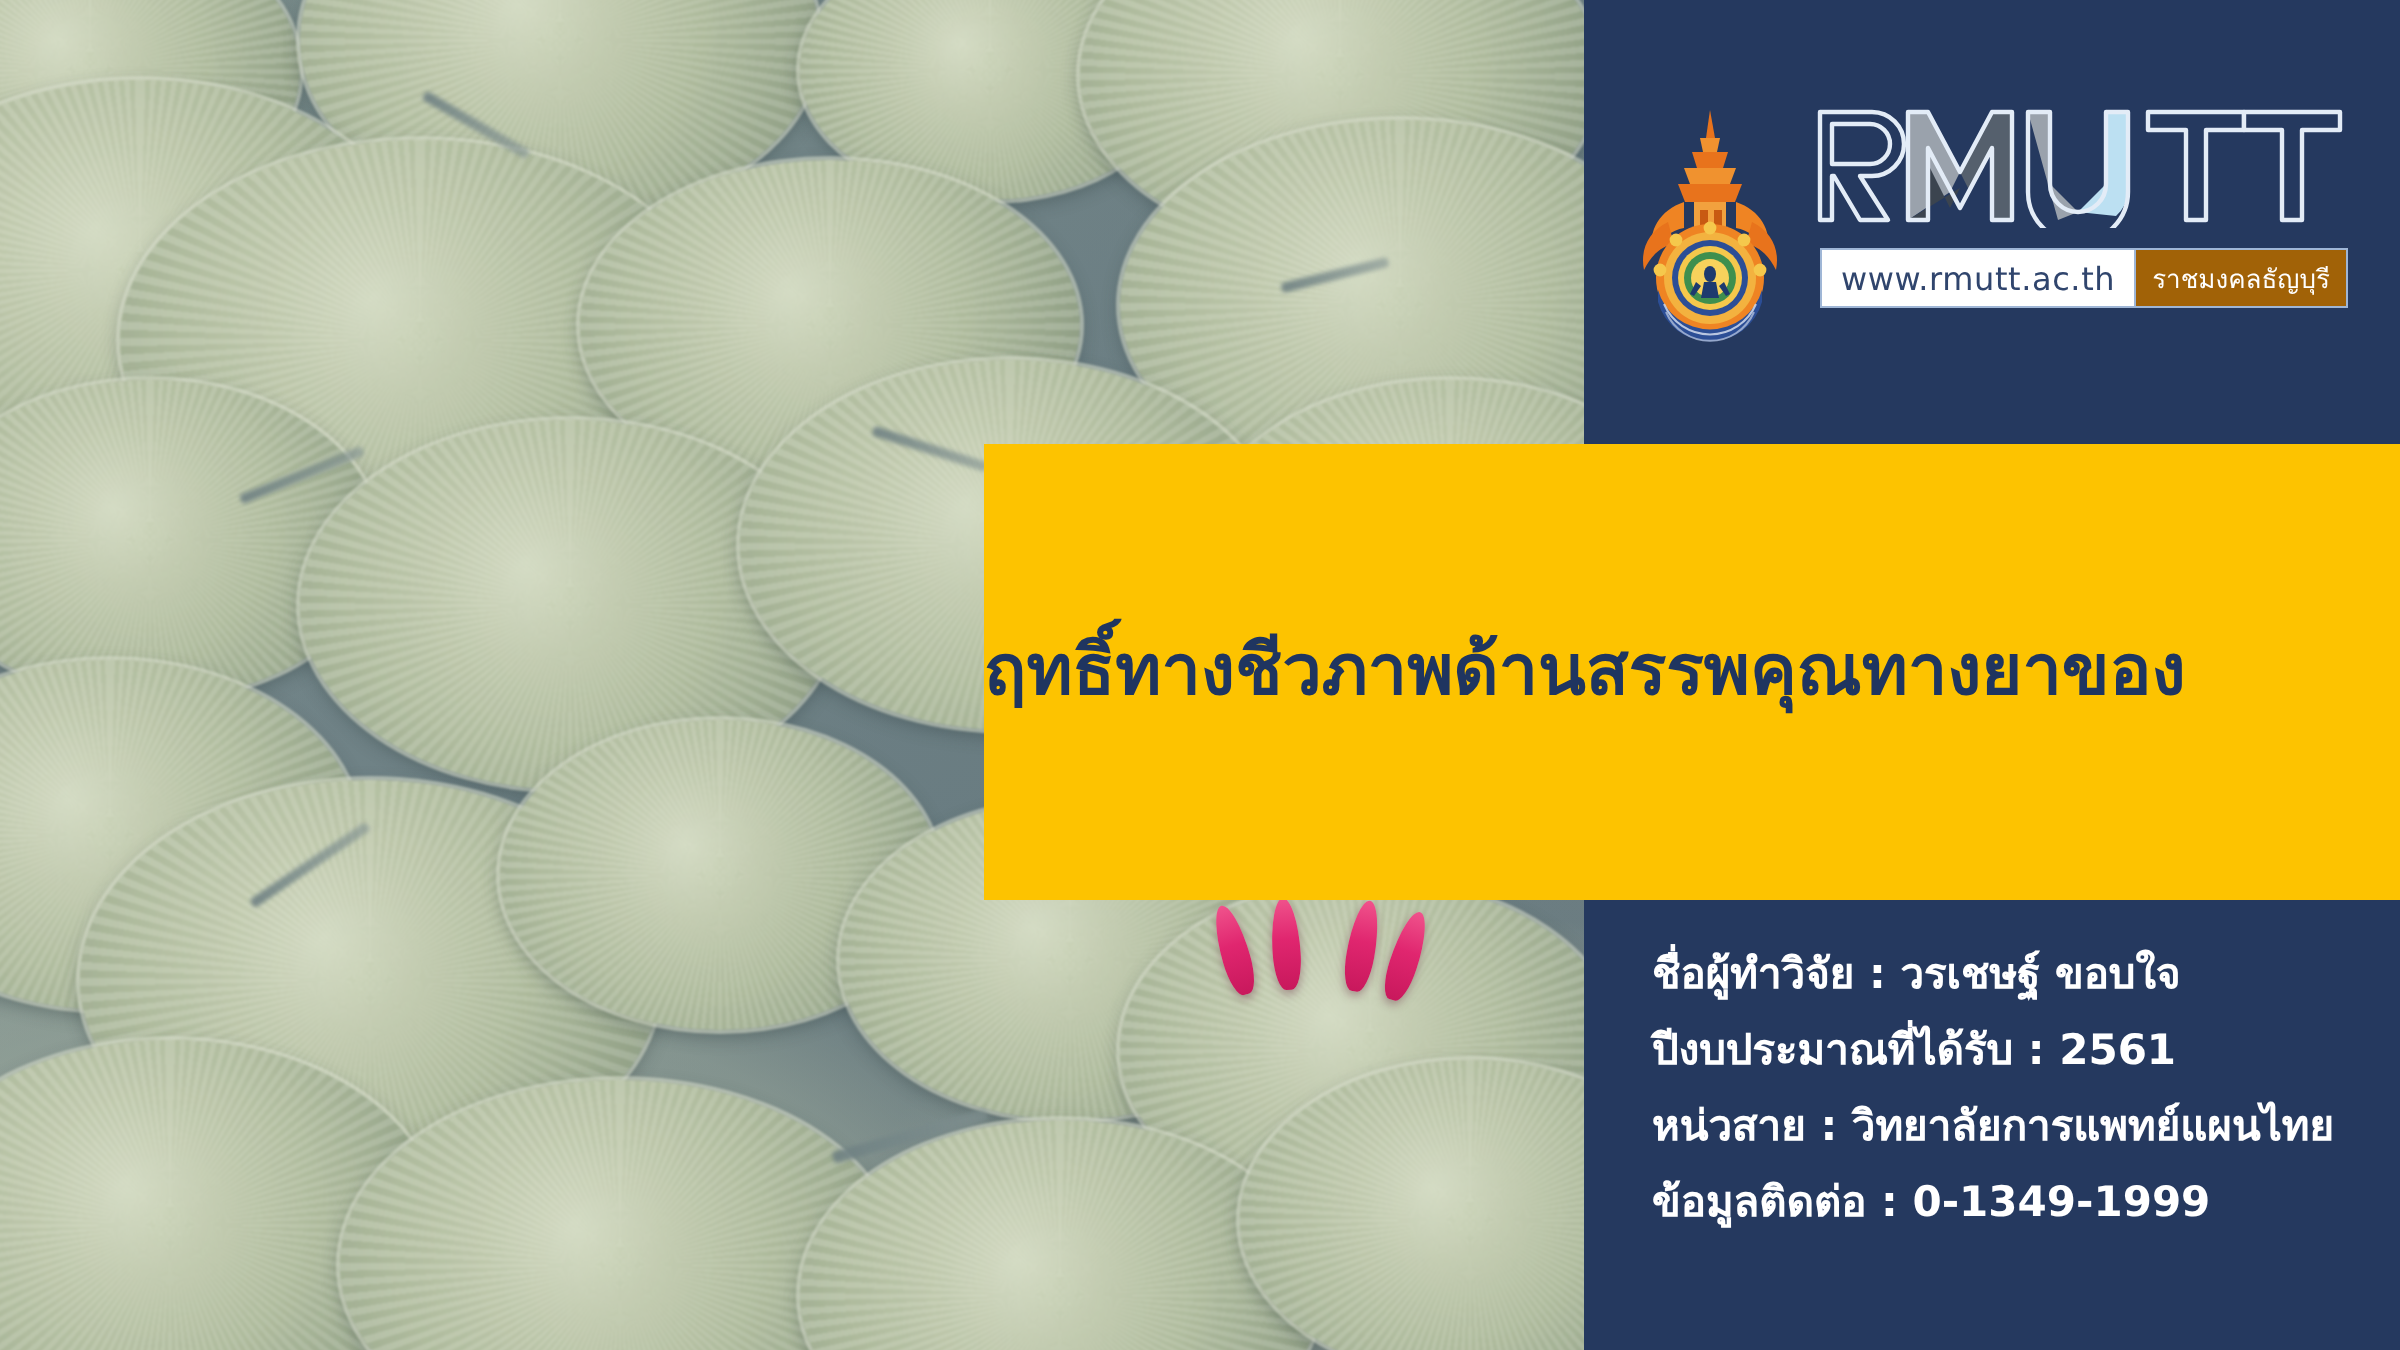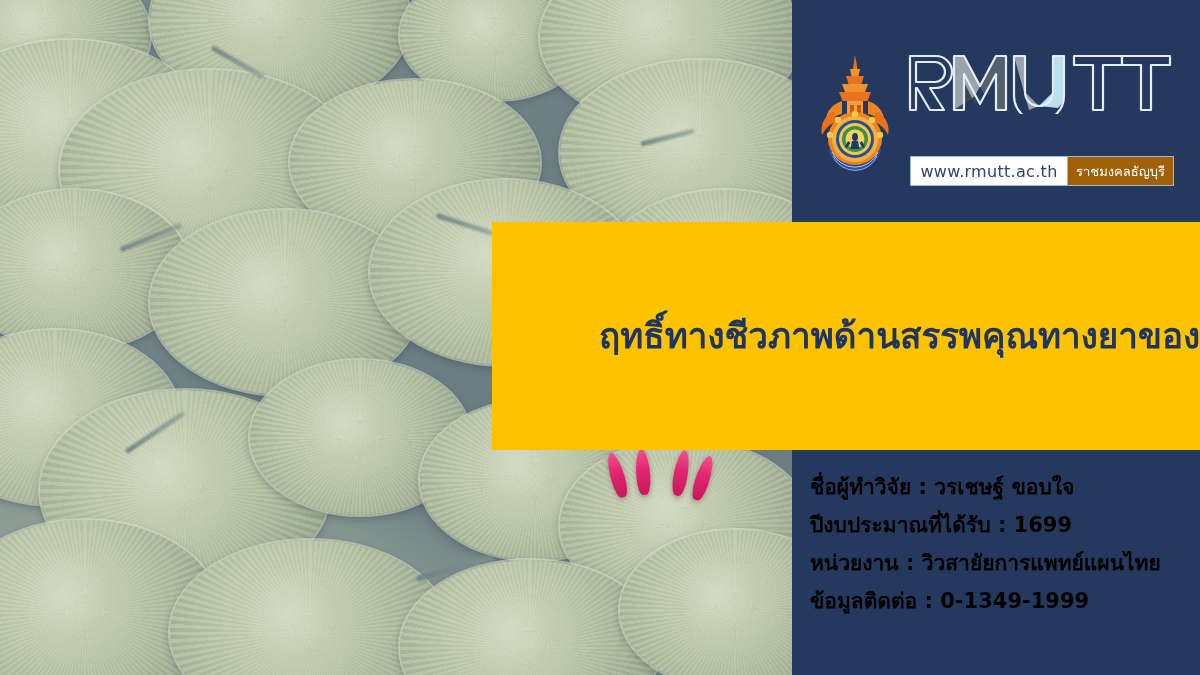--- a/index.html
+++ b/index.html
@@ -122,21 +122,20 @@
   }
   .url-bar {
     position: absolute;
     left: 6px;
     top: 68px;
     height: 30px;
     display: flex;
     border: 1px solid #9fb6d6;
     box-sizing: border-box;
     width: 264px;
-    margin-top: 32px;
   }
   .url-white {
     background: #ffffff;
     color: #30456d;
     font-size: 16px;
     letter-spacing: 0.3px;
     display: flex;
     align-items: center;
     justify-content: center;
     padding: 0 8px;
@@ -158,21 +157,21 @@
   
   .title-band {
     position: absolute;
     left: 492px;
     top: 222px;
     width: 708px;
     height: 228px;
     background: #FDC300;
     display: flex;
     flex-direction: column;
-    align-items: flex-end;
+    align-items: flex-start;
     justify-content: center;
     gap: 16px;
   }
   .title-line {
     color: #1f3560;
     font-weight: bold;
     font-size: 35px;
     line-height: 1.32;
     text-align: center;
     letter-spacing: 0px;
@@ -180,25 +179,26 @@
   }
 
   
   .info-block {
     position: absolute;
     left: 810px;
     top: 468px;
     width: 380px;
   }
   .info-line {
-    color: #000000;
+    color: #ffffff;
     font-weight: bold;
     font-size: 21px;
     line-height: 38px;
     white-space: nowrap;
+    margin-left: 16px;
   }
 </style>
 </head>
 <body>
 
 <div id="poster">
 
   <div class="photo">
     <div class="water"></div>
 
@@ -313,18 +313,18 @@
       </div>
     </div>
   </div>
 
   <div class="title-band">
     <div class="title-line">ฤทธิ์ทางชีวภาพด้านสรรพคุณทางยาของ</div>
   </div>
 
   <div class="info-block">
     <div class="info-line">ชื่อผู้ทำวิจัย : วรเชษฐ์ ขอบใจ</div>
-    <div class="info-line">ปีงบประมาณที่ได้รับ : 1699</div>
-    <div class="info-line">หน่วยงาน : วิวสายัยการแพทย์แผนไทย</div>
+    <div class="info-line">ปีงบประมาณที่ได้รับ : 2561</div>
+    <div class="info-line">หน่วสาย : วิทยาลัยการแพทย์แผนไทย</div>
     <div class="info-line">ข้อมูลติดต่อ : 0-1349-1999</div>
   </div>
 
 </div>
 
 </body></html>

